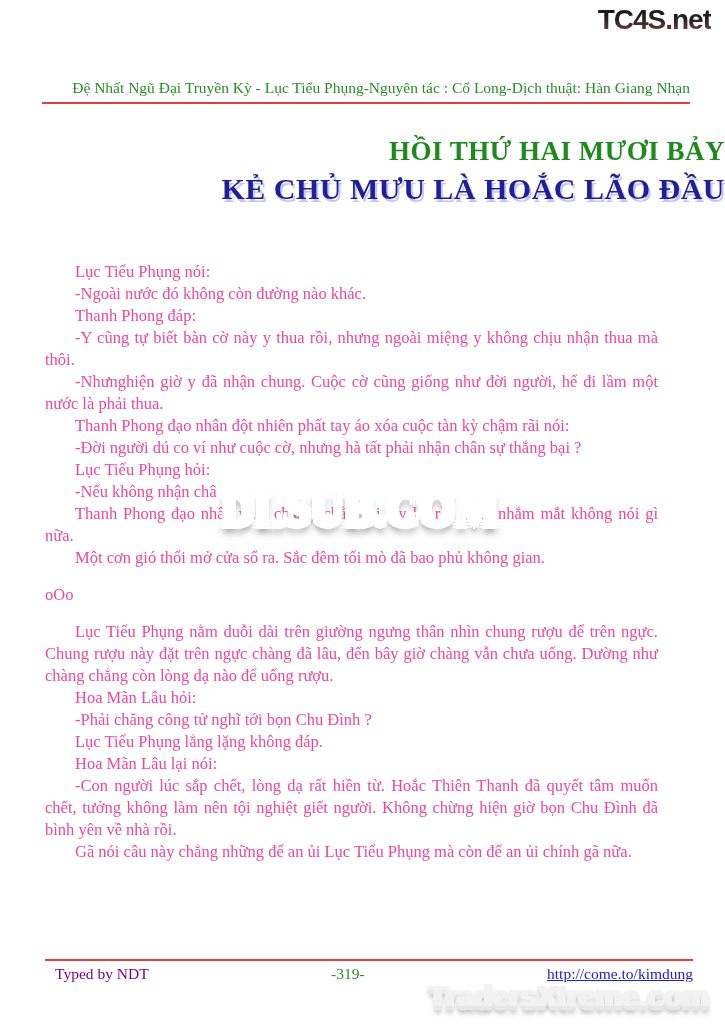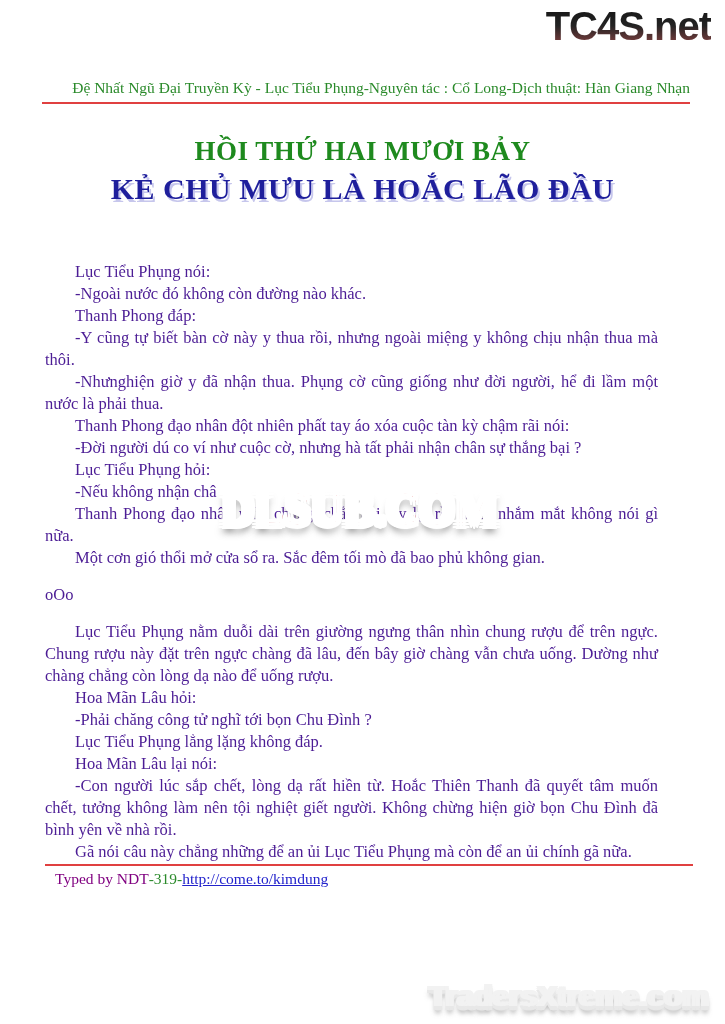--- a/index.html
+++ b/index.html
@@ -5,67 +5,67 @@
   html,body{margin:0;padding:0;background:#e8e8e8;}
   .page{
     position:relative;width:725px;height:1024px;background:#ffffff;
     margin:0 auto;overflow:hidden;
     font-family:"Liberation Serif", serif;
   }
   
   .logo-top{
     position:absolute;top:4px;right:14px;
     font-family:"Liberation Sans", sans-serif;
-    font-weight:800;font-size:40px;letter-spacing:-1px;
+    font-weight:800;font-size:28px;letter-spacing:-1px;
     background:linear-gradient(180deg,#141414 0%,#232323 48%,#6e3a3a 82%,#8a4d4d 100%);
     -webkit-background-clip:text;background-clip:text;color:transparent;
   }
   
   .header-line{
     position:absolute;top:79px;left:40px;width:650px;
     text-align:right;font-size:15.5px;color:#2a8a2a;
   }
   .header-rule{
     position:absolute;top:102px;left:42px;width:648px;height:0;
     border-top:2px solid #e04040;
   }
   
-  .chapter{position:absolute;top:136px;left:0;width:100%;text-align:center;}
+  .chapter{position:absolute;top:136px;left:0;width:100%;text-align:right;}
   .chapter-line1{
     font-size:27px;font-weight:bold;color:#1e8a1e;letter-spacing:.5px;
   }
   .chapter-line2{
     margin-top:5px;font-size:30px;font-weight:bold;color:#1f1f9c;letter-spacing:.5px;
     text-shadow:2px 3px 0 #c6c6ec;
   }
   
   .body-text{
     position:absolute;top:261px;left:45px;width:613px;
-    font-size:16.5px;line-height:22px;color:#4c1d95;text-align:justify;
+    font-size:16.5px;line-height:22px;color:#ec4899;text-align:justify;
   }
   .body-text p{margin:0;text-indent:30px;}
   .separator{text-align:left;text-indent:0 !important;margin:15px 0 !important;}
   
   .watermark{
     position:absolute;left:221px;top:486px;
     font-family:"Liberation Serif", serif;font-weight:700;
     font-size:46px;letter-spacing:0px;line-height:1;
     background:linear-gradient(180deg,#ef4b4b 0%,#d01414 45%,#a80c0c 100%);
     -webkit-background-clip:text;background-clip:text;color:transparent;
     text-shadow:
       -3px -3px 0 #fff, 3px -3px 0 #fff, -3px 3px 0 #fff, 3px 3px 0 #fff,
       -3px 0 0 #fff, 3px 0 0 #fff, 0 -3px 0 #fff, 0 4px 0 #fff,
       0 7px 7px rgba(110,110,110,.85);
     transform:scaleY(1.05);
   }
   
   .footer{
-    position:absolute;top:864px;left:45px;width:648px;
+    position:absolute;top:959px;left:45px;width:648px;
     border-top:2px solid #e04040;
-    display:flex;align-items:baseline;
+    display:flex;justify-content:space-between;align-items:baseline;
     padding-top:4px;font-size:15.5px;
   }
   .typed-by{color:#800080;padding-left:10px;}
   .page-number{color:#2a8a2a;}
   .footer-link{color:#2222cc;text-decoration:underline;cursor:pointer;}
   
   .logo-bottom{
     position:absolute;top:981px;right:16px;
     font-family:"Liberation Sans", sans-serif;
     font-weight:800;font-size:30px;letter-spacing:0;
@@ -91,21 +91,21 @@
   <div class="chapter">
     <div class="chapter-line1">HỒI THỨ HAI MƯƠI BẢY</div>
     <div class="chapter-line2">KẺ CHỦ MƯU LÀ HOẮC LÃO ĐẦU</div>
   </div>
 
   <div class="body-text">
     <p>Lục Tiểu Phụng nói:</p>
     <p>-Ngoài nước đó không còn đường nào khác.</p>
     <p>Thanh Phong đáp:</p>
     <p>-Y cũng tự biết bàn cờ này y thua rồi, nhưng ngoài miệng y không chịu nhận thua mà thôi.</p>
-    <p>-Nhưnghiện giờ y đã nhận thua. Phụng cờ cũng giống như đời người, hể đi lầm một nước là phải thua.</p>
+    <p>-Nhưnghiện giờ y đã nhận chung. Cuộc cờ cũng giống như đời người, hể đi lầm một nước là phải thua.</p>
     <p>Thanh Phong đạo nhân đột nhiên phất tay áo xóa cuộc tàn kỳ chậm rãi nói:</p>
     <p>-Đời người dú co ví như cuộc cờ, nhưng hà tất phải nhận chân sự thắng bại ?</p>
     <p>Lục Tiểu Phụng hỏi:</p>
     <p>-Nếu không nhận châ</p>
     <p>Thanh Phong đạo nhân nhìn chàng, chắp hai tay lại rồi từ từ nhắm mắt không nói gì nữa.</p>
     <p>Một cơn gió thổi mở cửa sổ ra. Sắc đêm tối mò đã bao phủ không gian.</p>
     <p class="separator">oOo</p>
     <p>Lục Tiểu Phụng nằm duỗi dài trên giường ngưng thân nhìn chung rượu để trên ngực. Chung rượu này đặt trên ngực chàng đã lâu, đến bây giờ chàng vẫn chưa uống. Dường như chàng chẳng còn lòng dạ nào để uống rượu.</p>
     <p>Hoa Mãn Lâu hỏi:</p>
     <p>-Phải chăng công tử nghĩ tới bọn Chu Đình ?</p>

